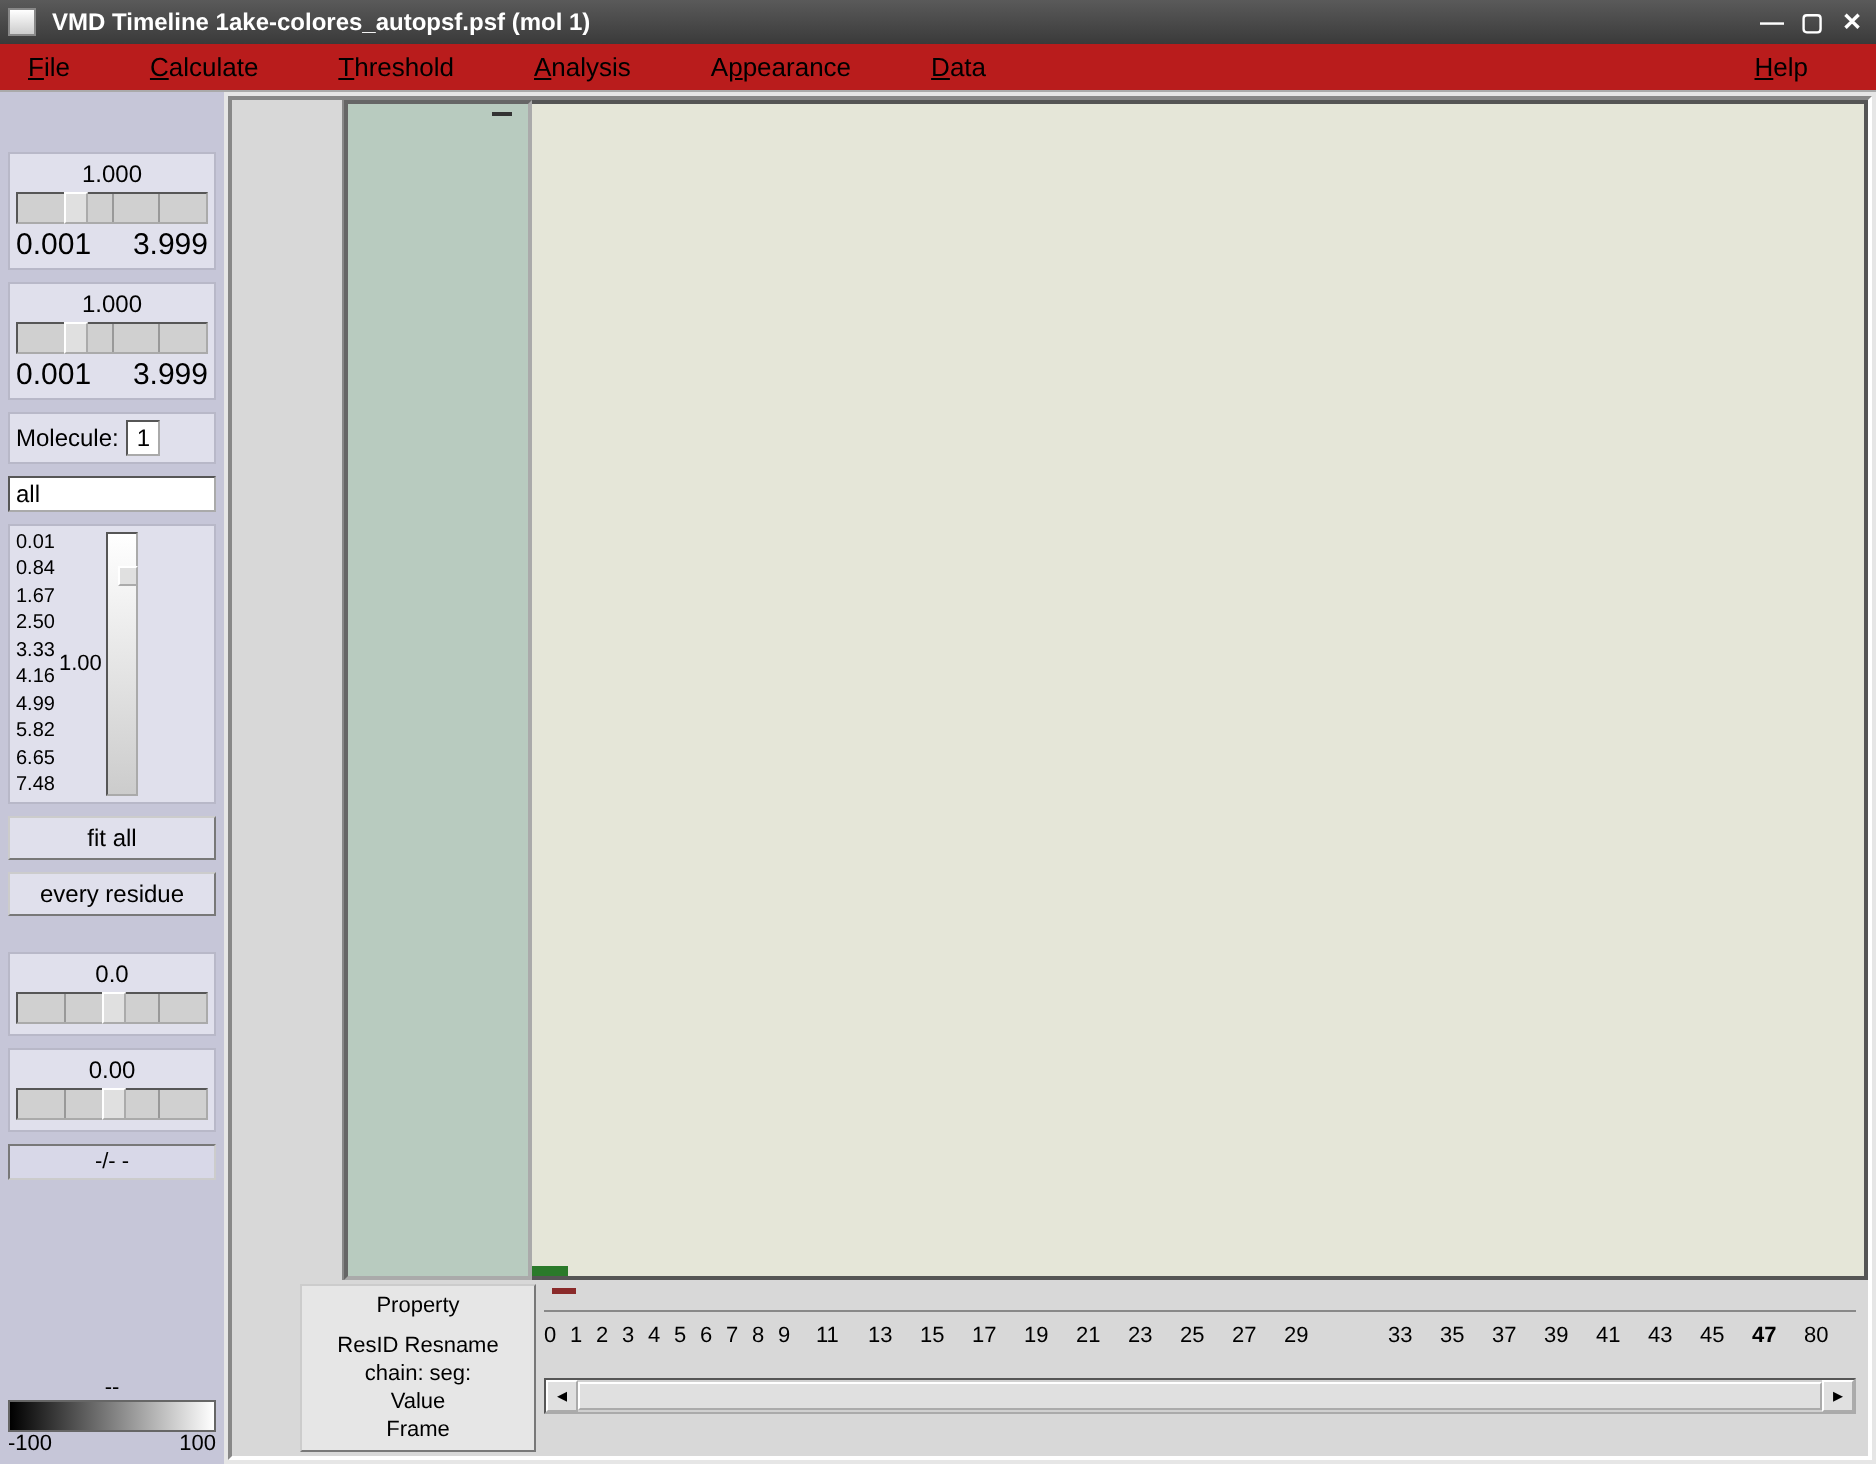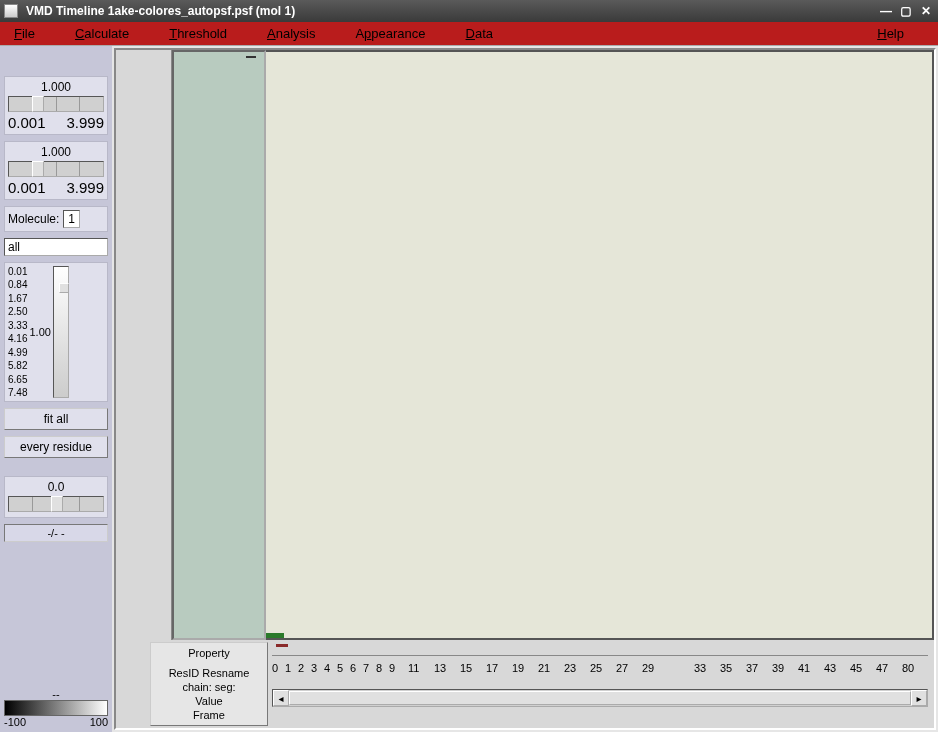--- a/index.html
+++ b/index.html
@@ -162,20 +162,30 @@
         <div class="slider-val">0.0</div>
         <div class="slider-track">
           <div class="seg"></div>
             <div class="seg"></div>
             <div class="seg"></div>
             <div class="seg" style="border:none"></div>
           <div class="thumb" style="left:45%"></div>
         </div>
       </div>
 
+      <div class="panel slider-panel">
+        <div class="slider-val">0.00</div>
+        <div class="slider-track">
+          <div class="seg"></div>
+            <div class="seg"></div>
+            <div class="seg"></div>
+            <div class="seg" style="border:none"></div>
+          <div class="thumb" style="left:45%"></div>
+        </div>
+      </div>
 
       <div class="dashrow">-/-  -</div>
 
       <div class="grad-panel">
         <div class="grad-label">--</div>
         <div class="grad-bar"></div>
         <div class="grad-range">
           <span>-100</span>
           <span>100</span>
         </div>
@@ -225,21 +235,21 @@
               <span style="width: 26px;">27</span>
               <span style="width: 26px;">29</span>
               <span style="width: 26px; margin-top: 48px;">31</span>
               <span style="width: 26px;">33</span>
               <span style="width: 26px;">35</span>
               <span style="width: 26px;">37</span>
               <span style="width: 26px;">39</span>
               <span style="width: 26px;">41</span>
               <span style="width: 26px;">43</span>
               <span style="width: 26px;">45</span>
-              <span style="width: 26px;">47</span>
+              <span style="width: 26px; font-weight: bold;">47</span>
               <span style="width: 26px;">80</span>
             </div>
           <div class="hscroll">
             <div class="arrow">◂</div>
             <div class="track">
                 <div class="thumb"></div>
               </div>
             <div class="arrow">▸</div>
           </div>
         </div>

